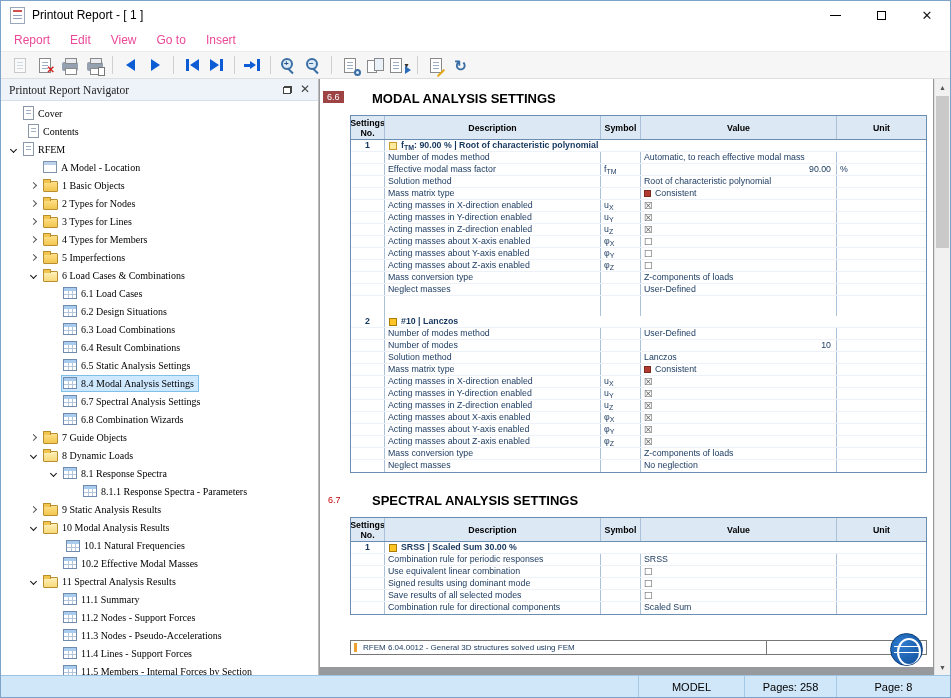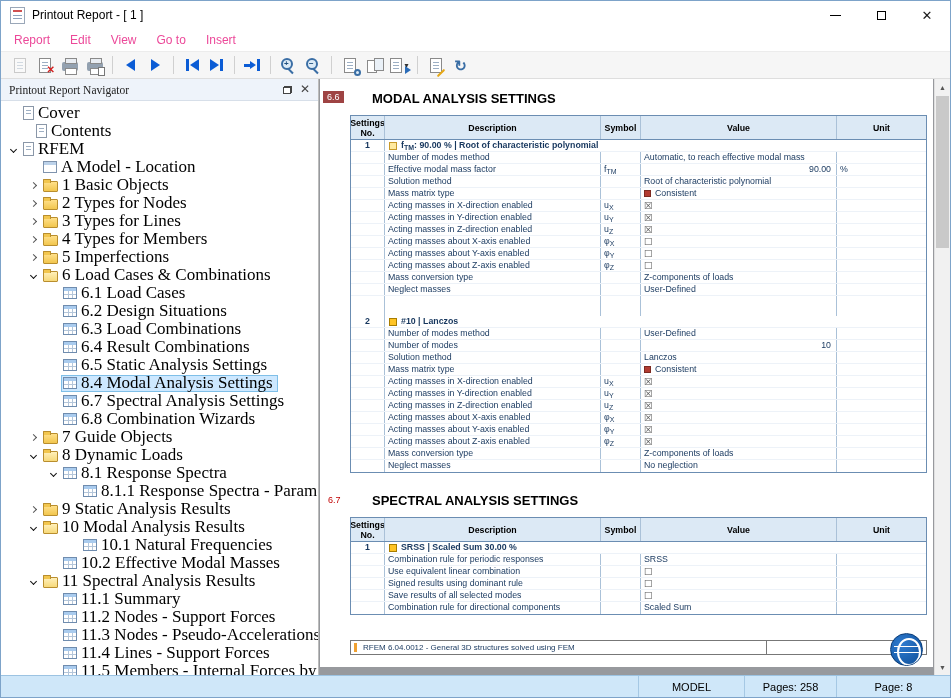--- a/index.html
+++ b/index.html
@@ -65,21 +65,21 @@
   .navigator{width:318px;flex:none;border-right:1px solid #bcbcbc;display:flex;flex-direction:column;background:#fff;font-family:Liberation Serif, serif;}
   .nav-header{height:22px;flex:none;background:#eef3fa;border-bottom:1px solid #d7dfe9;display:flex;align-items:center;
               padding:0 4px 0 8px;font-size:11.5px;color:#222;}
   .nav-title{flex:1;}
   .nh-btn{width:18px;height:18px;display:flex;align-items:center;justify-content:center;color:#444;}
   .float-glyph{position:relative;width:9px;height:8px;display:block;}
   .float-glyph::before{content:"";position:absolute;right:0;top:0;width:6px;height:5px;border:1px solid #444;background:#fff;}
   .float-glyph::after{content:"";position:absolute;left:0;bottom:0;width:6px;height:5px;border:1px solid #444;background:#fff;}
   .nh-close{font-size:12px;}
   .tree{flex:1;overflow:hidden;padding-top:3px;}
-  .titem{height:18px;display:flex;align-items:center;font-size:17px;color:#000;white-space:nowrap;cursor:default;}
+  .titem{height:18px;display:flex;align-items:center;font-size:10px;color:#000;white-space:nowrap;cursor:default;}
   .exp{width:15px;height:15px;display:inline-flex;align-items:center;justify-content:center;flex:none;}
   .chev{width:5px;height:5px;border-right:1.4px solid #555;border-bottom:1.4px solid #555;display:block;}
   .chev.closed{transform:rotate(-45deg);}
   .chev.open{transform:rotate(45deg);border-color:#111;}
   .tibody{display:inline-flex;align-items:center;height:17px;padding:0 4px 0 1px;border:1px solid transparent;}
   .tibody.sel{background:#cde8ff;border-color:#7fbfe8;}
   .ticon{flex:none;position:relative;margin-right:4px;display:block;}
   .ticon.doc{width:11px;height:14px;background:#fff;border:1px solid #8a97a8;}
   .ticon.doc::after{content:"";position:absolute;left:2px;right:2px;top:3px;bottom:3px;
       background:repeating-linear-gradient(to bottom,#9fb0c4 0 1px,transparent 1px 3px);}
@@ -270,21 +270,21 @@
           </div>
       </div>
       <div class="tree">
           <div class="titem" style="padding-left: 5px;">
             <span class="exp"></span>
             <span class="tibody">
               <span class="ticon doc"></span>
               <span class="tlabel">Cover</span>
             </span>
           </div>
-          <div class="titem" style="padding-left: 18px;">
+          <div class="titem" style="padding-left: 10px;">
             <span class="exp"></span>
             <span class="tibody">
               <span class="ticon doc"></span>
               <span class="tlabel">Contents</span>
             </span>
           </div>
           <div class="titem" style="padding-left: 5px;">
             <span class="exp">
               <i class="chev open"></i>
             </span>
@@ -455,21 +455,21 @@
           </div>
           <div class="titem" style="padding-left: 25px;">
             <span class="exp">
               <i class="chev open"></i>
             </span>
             <span class="tibody">
               <span class="ticon folder-open"></span>
               <span class="tlabel">10 Modal Analysis Results</span>
             </span>
           </div>
-          <div class="titem" style="padding-left: 65px;">
+          <div class="titem" style="padding-left: 48px; align-items: flex-end;">
             <span class="exp"></span>
             <span class="tibody">
               <span class="ticon table"></span>
               <span class="tlabel">10.1 Natural Frequencies</span>
             </span>
           </div>
           <div class="titem" style="padding-left: 45px;">
             <span class="exp"></span>
             <span class="tibody">
               <span class="ticon table"></span>
@@ -763,21 +763,21 @@
                 </div>
                 <div class="trow">
                   <div class="tcell cell-no"></div>
                   <div class="tcell c1">Use equivalent linear combination</div>
                   <div class="tcell c2"></div>
                   <div class="tcell c3"><span class="cbx">☐</span></div>
                   <div class="tcell c4"></div>
                 </div>
                 <div class="trow">
                   <div class="tcell cell-no"></div>
-                  <div class="tcell c1">Signed results using dominant rule</div>
+                  <div class="tcell c1">Signed results using dominant mode</div>
                   <div class="tcell c2"></div>
                   <div class="tcell c3"><span class="cbx">☐</span></div>
                   <div class="tcell c4"></div>
                 </div>
                 <div class="trow">
                   <div class="tcell cell-no"></div>
                   <div class="tcell c1">Save results of all selected modes</div>
                   <div class="tcell c2"></div>
                   <div class="tcell c3"><span class="cbx">☐</span></div>
                   <div class="tcell c4"></div>

